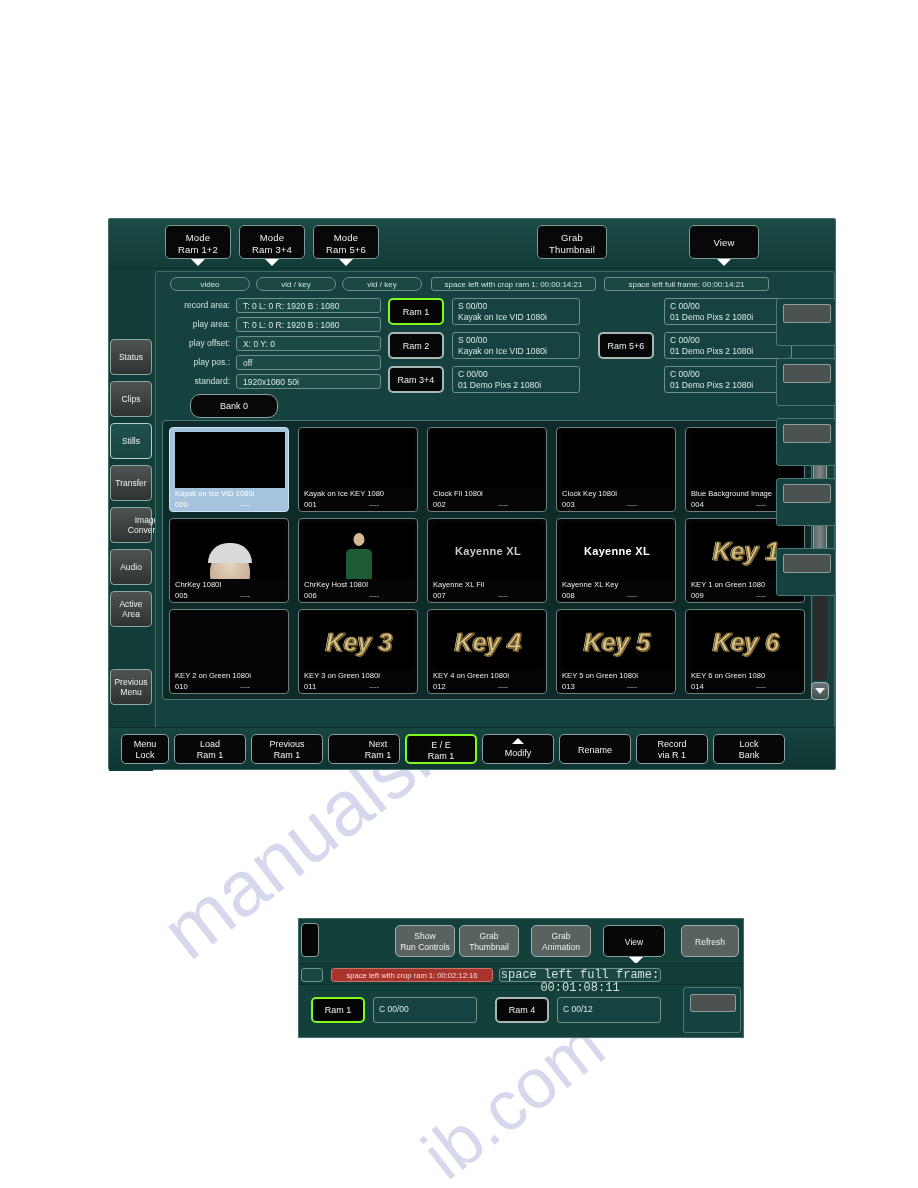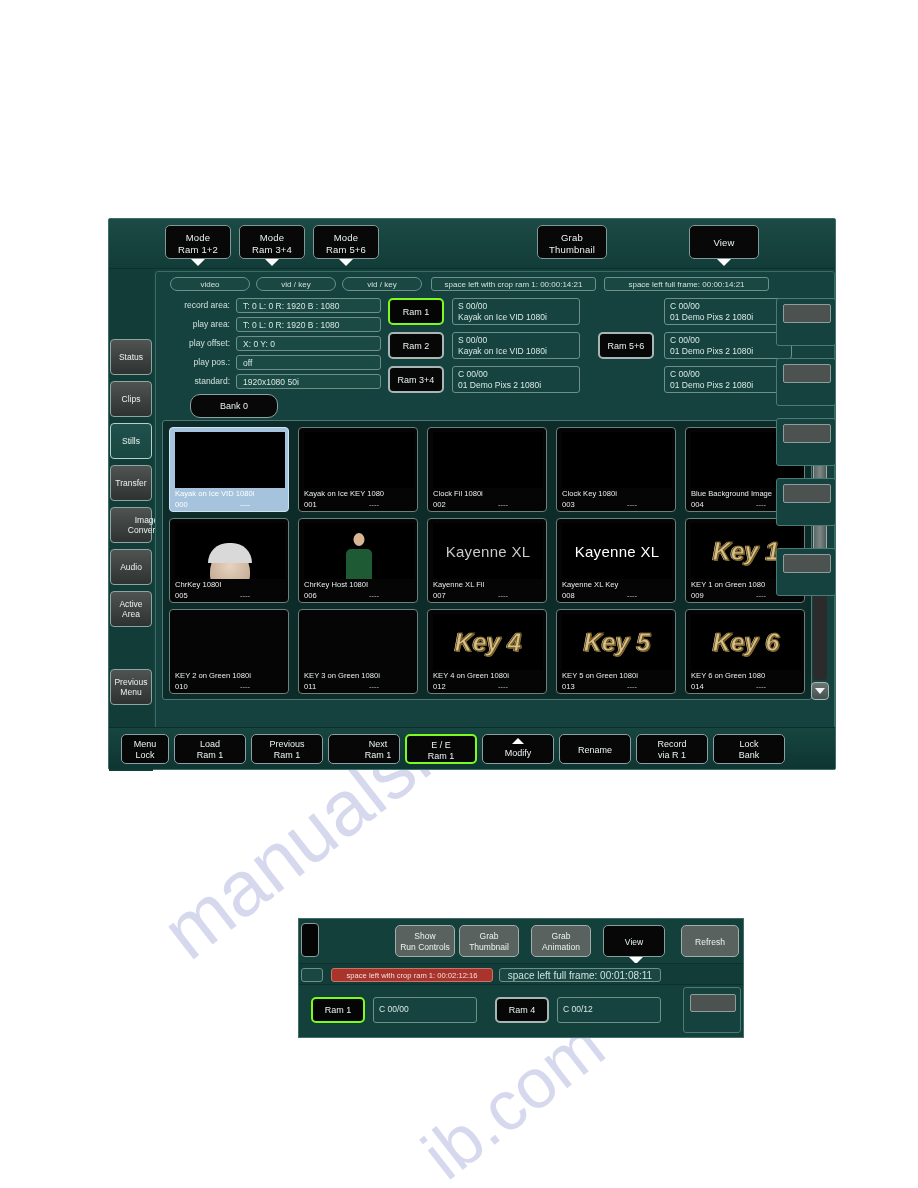--- a/index.html
+++ b/index.html
@@ -214,21 +214,21 @@
   .img-clockkey { background: radial-gradient(circle at 48% 45%, #ffffff 0%, #fbfbfd 40%, #d7d7ea 48%, #000 52%); }
   .img-blue { background: linear-gradient(135deg, #0712b8 0%, #1326dc 35%, #0a1ba8 70%, #040c66 100%); }
   .img-chrkey { background: radial-gradient(ellipse 60% 70% at 50% 46%, #d8c8b6 0%, #8d7d6e 28%, #3a5fae 52%, #2a4c9c 100%); }
   .img-chrhost { background: linear-gradient(#3a64c4, #2e54b0); }
   .img-kayfil  { background: #000; }
   .img-kaykey  { background: #000; }
   .img-green   { background: #16e01a; }
   .kx-text {
     position: absolute; left: 50%; top: 50%;
     transform: translate(-50%,-50%);
-    color: #ffffff; font-size: 15px; font-weight: normal;
+    color: #ffffff; font-size: 11px; font-weight: bold;
     letter-spacing: .3px; white-space: nowrap;
   }
   .kx-text.dim { color: #c9c9c9; }
   .key-text {
     position: absolute; left: 50%; top: 50%;
     transform: translate(-50%,-50%);
     font-size: 25px; font-weight: bold; font-style: italic;
     white-space: nowrap;
     color: #d7c08a;
     -webkit-text-stroke: 1px #6b5421;
@@ -337,21 +337,21 @@
     background: #123c38; border-top: 1px solid #0d302d; border-bottom: 1px solid #0d302d;
   }
   .ins-red {
     position: absolute; height: 14px;
     background: #a8342c; border: 1px solid #c7746c; border-radius: 3px;
     color: #f3dddb; font-size: 7.6px; line-height: 13px; text-align: center;
   }
   .ins-bar {
     position: absolute; height: 14px;
     background: #1a4742; border: 1px solid #6d908b; border-radius: 3px;
-    color: #cfe0dd; font-size: 10px; line-height: 13px; text-align: center;
+    color: #cfe0dd; font-size: 12px; line-height: 13px; text-align: center; font-family: Liberation Mono, monospace;
   }
   .ins-edge {
     position: absolute; left: 2px; width: 18px;
     background: #050505; border: 1px solid #8a9e9c; border-radius: 4px;
   }
   .ins-rail {
     position: absolute; right: 2px; top: 68px; width: 58px; height: 46px;
     background: #15423e; border: 1px solid #4c7a74; border-radius: 3px;
   }
   .ins-rail .inner {
@@ -570,20 +570,23 @@
           <div class="t2">009</div>
           <div class="t3">----</div>
         </div>
 
         <div class="thumb" style="left:6px; top:188px;">
           <div class="t1">KEY 2 on Green 1080i</div>
           <div class="t2">010</div>
           <div class="t3">----</div>
         </div>
         <div class="thumb" style="left:135px; top:188px;">
+          <div class="img img-green">
+            <div class="key-text">Key 3</div>
+          </div>
           <div class="t1">KEY 3 on Green 1080i</div>
           <div class="t2">011</div>
           <div class="t3">----</div>
         </div>
         <div class="thumb" style="left:264px; top:188px;">
           <div class="img img-green">
             <div class="key-text">Key 4</div>
           </div>
           <div class="t1">KEY 4 on Green 1080i</div>
           <div class="t2">012</div>

